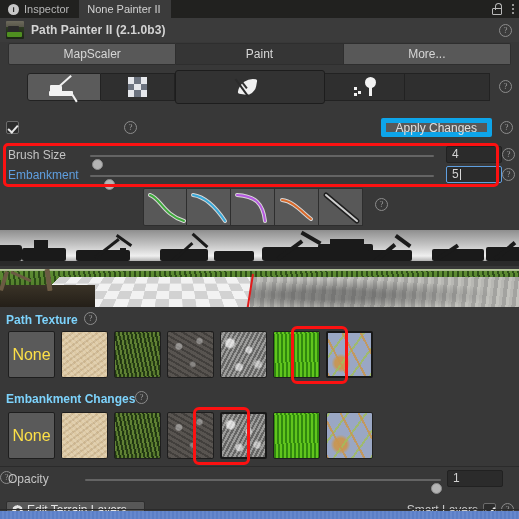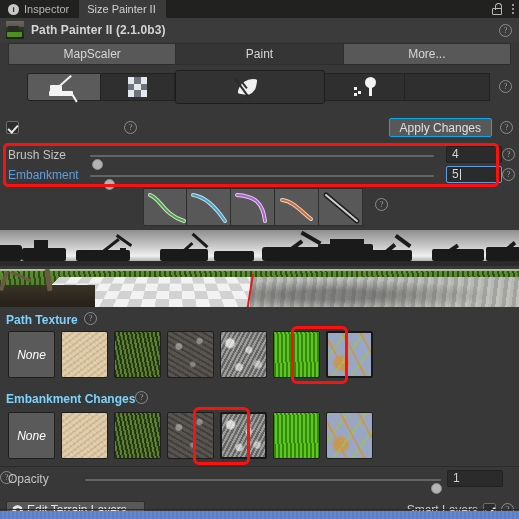--- a/index.html
+++ b/index.html
@@ -149,21 +149,21 @@
   }
   .chk.checked::after {
     content:""; position:absolute; left:3px; top:1px; width:4px; height:8px;
     border:solid #e8e8e8; border-width:0 2px 2px 0; transform:rotate(42deg);
   }
   .vegrow .chk { position:absolute; left:6px; top:3px; }
   .veg-label { position:absolute; left:24px; top:3px; font-size:12px; color:#c8c8c8; }
   .vegrow .help-icon { position:absolute; left:124px; top:3px; }
   .apply-btn {
     position:absolute; right:27px; top:0px; height:19px; padding:0 10px;
-    background:#585858; border:1px solid #0ea5e9; border-radius:2px;
+    background:#585858; border:5px solid #0ea5e9; border-radius:2px;
     font-size:12px; color:#e0e0e0; display:flex; align-items:center;
   }
   .vegrow .help-icon.r { position:absolute; right:6px; top:3px; left:auto; }
 
   
   .redbox {
     position:absolute; left:3px; top:143px; width:496px; height:44px;
     border:3px solid #fc1111; border-radius:5px; pointer-events:none; z-index:6;
   }
   .sliderrow { position:absolute; left:0; width:519px; height:20px; }
@@ -248,21 +248,21 @@
   
   .sec-title { position:absolute; left:6px; font-size:12px; color:#7dd3fc; font-weight:bold; }
   .sec-help { position:absolute; }
   .swatchrow { position:absolute; left:8px; display:flex; gap:6px; }
   .swatch {
     width:47px; height:47px; border:1px solid #1e1e1e; border-radius:2px;
     position:relative; overflow:hidden; flex:none;
   }
   .swatch.none {
     background:#5a5a5a; display:flex; align-items:center; justify-content:center;
-    font-size:12px; color:#ffffff;font-style:italic;
+    font-size:16px; color:#fde047;
   }
   .swatch.selected-dark { border:2px solid #181818; }
   .sw-sand {
     background:
       repeating-linear-gradient(45deg, rgba(255,255,255,.12) 0 2px, transparent 2px 4px),
       repeating-linear-gradient(-37deg, rgba(150,120,80,.25) 0 2px, transparent 2px 5px),
       #ddc9a4;
   }
   .sw-grass-dark {
     background:
@@ -337,21 +337,21 @@
 <body>
 
 <div id="root">
 
   <div class="tabstrip">
     <div class="tabstrip-tab">
       <span class="info-icon">i</span>
       <span>Inspector</span>
     </div>
     <div class="tabstrip-tab active">
-      <span>Size Painter II</span>
+      <span>None Painter II</span>
     </div>
     <div class="tabstrip-right">
       <span class="lock-icon">
         <i class="shackle"></i>
           <i class="body"></i>
       </span>
       <span class="kebab-icon">
         <i></i>
           <i></i>
           <i></i>

